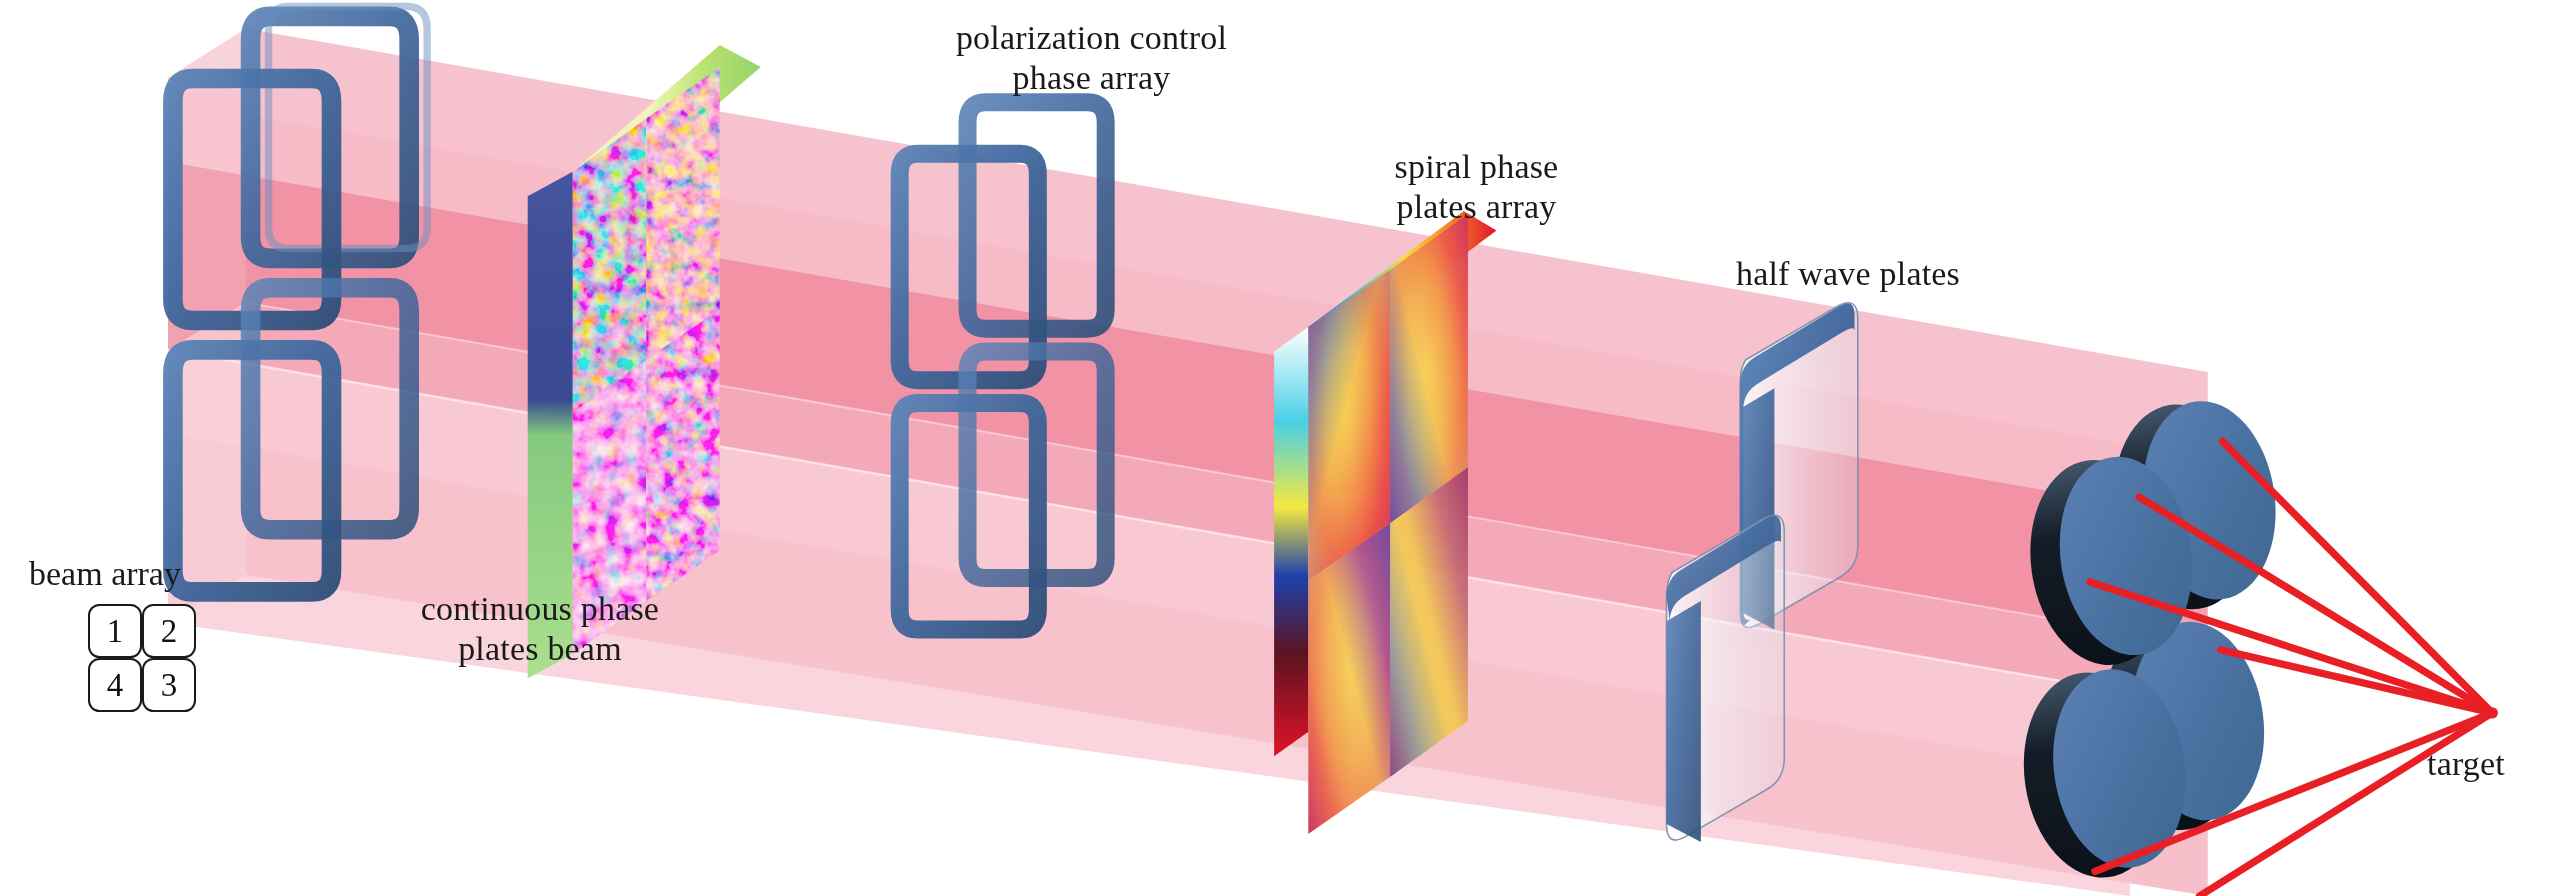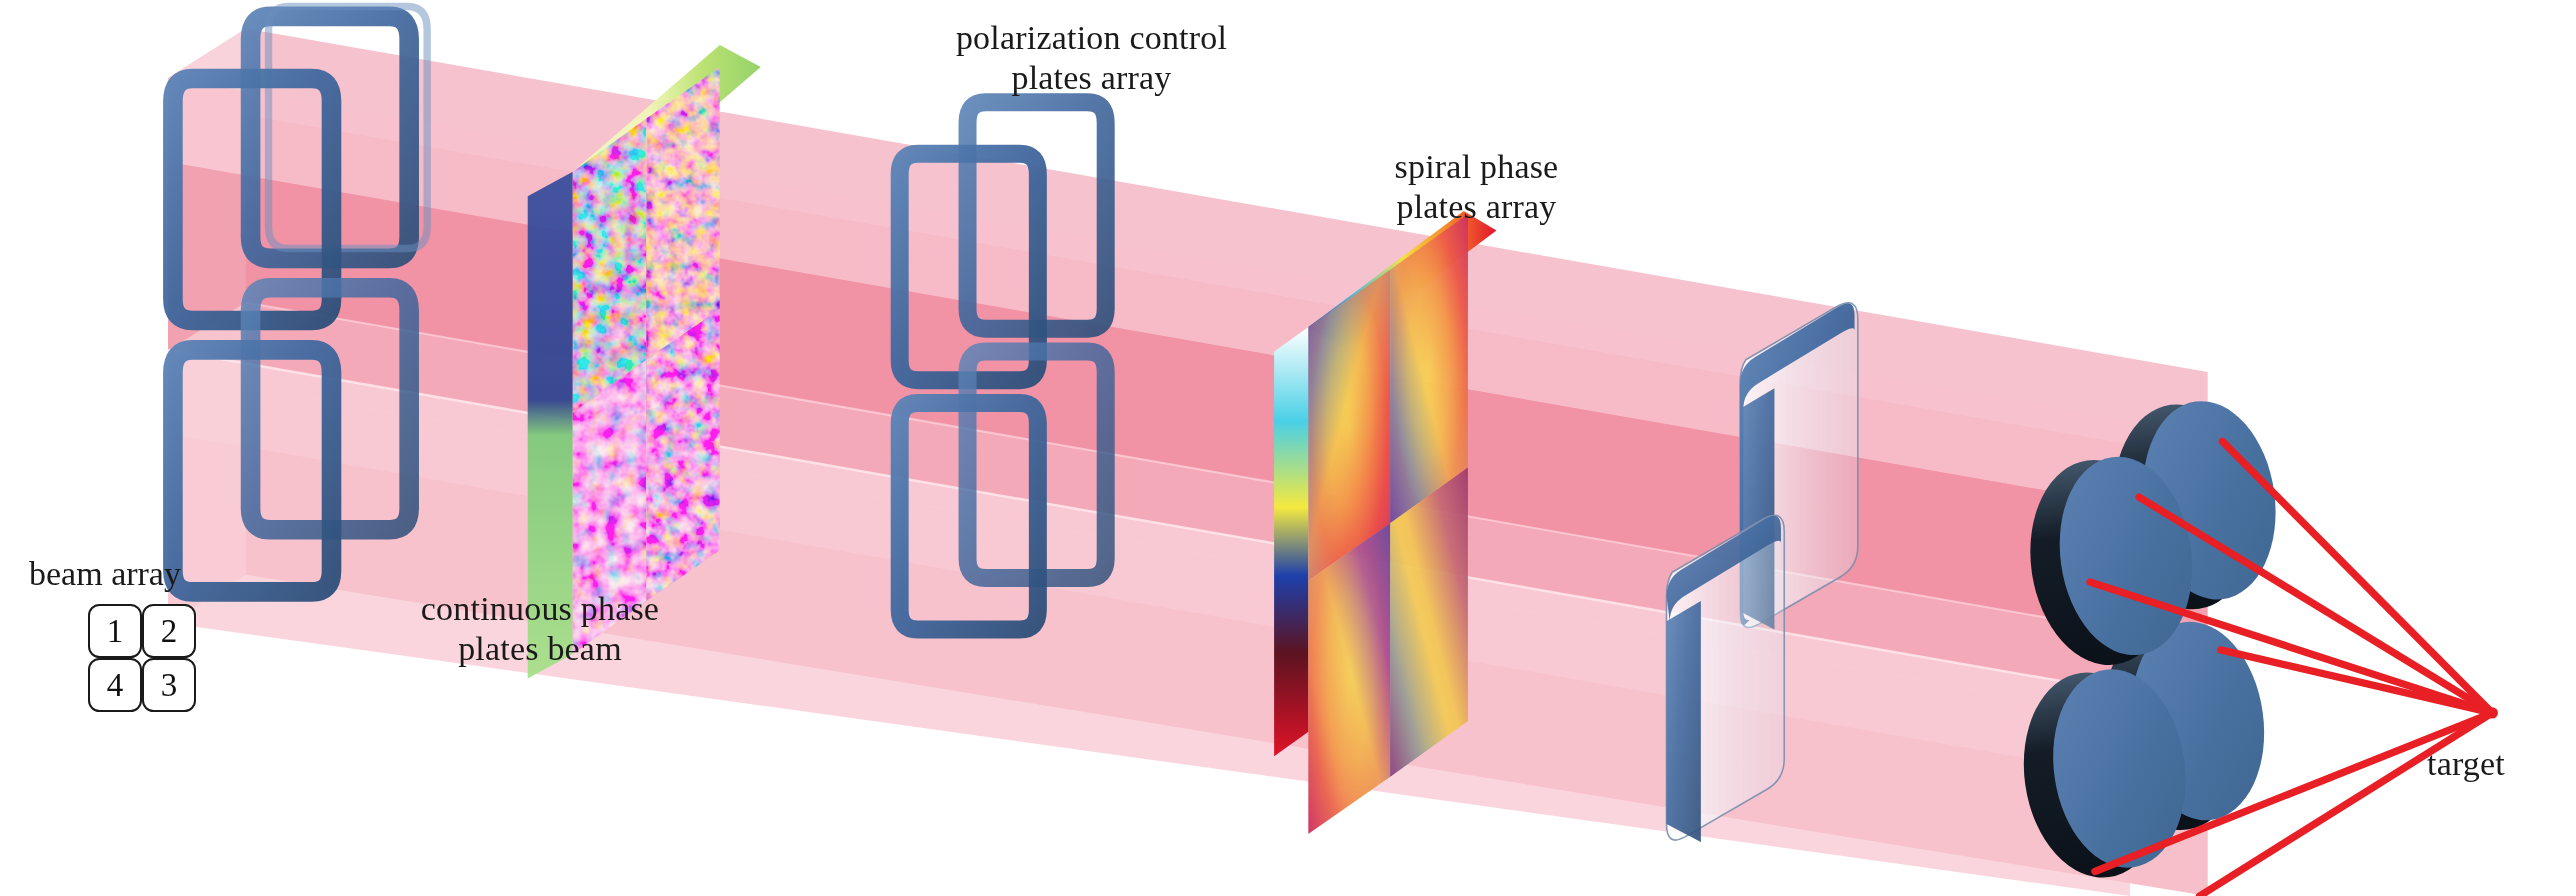--- a/index.html
+++ b/index.html
@@ -302,25 +302,26 @@
     <line x1="2562" y1="1066" x2="3048" y2="872"></line>
     <line x1="2690" y1="1096" x2="3048" y2="872"></line>
   </g>
   <circle cx="3048" cy="872" r="7" fill="#e81f24"></circle>
 </svg>
 
 <div class="lbl" style="left:364px; top:589px; width:352px;">continuous phase
 plates beam</div>
 
 <div class="lbl" style="left:883px; top:18px; width:417px;">polarization control
-plates array</div>
+phase array</div>
 
 <div class="lbl" style="left:1325px; top:105px; width:303px;margin-top:42px;">spiral phase
 plates array</div>
 
+<div class="lbl" style="left:1668px; top:254px; width:360px;">half wave plates</div>
 
 
 <div class="lbl" style="left:2384px; top:744px; width:164px;">target</div>
 
 <div class="legend-title" style="left:29px; top:546px; width:196px;">beam array</div>
 
 <div class="legend-grid" style="left:88px; top:604px;">
   <div class="cell c1">1</div>
   <div class="cell c2">2</div>
   <div class="cell c4">4</div>

